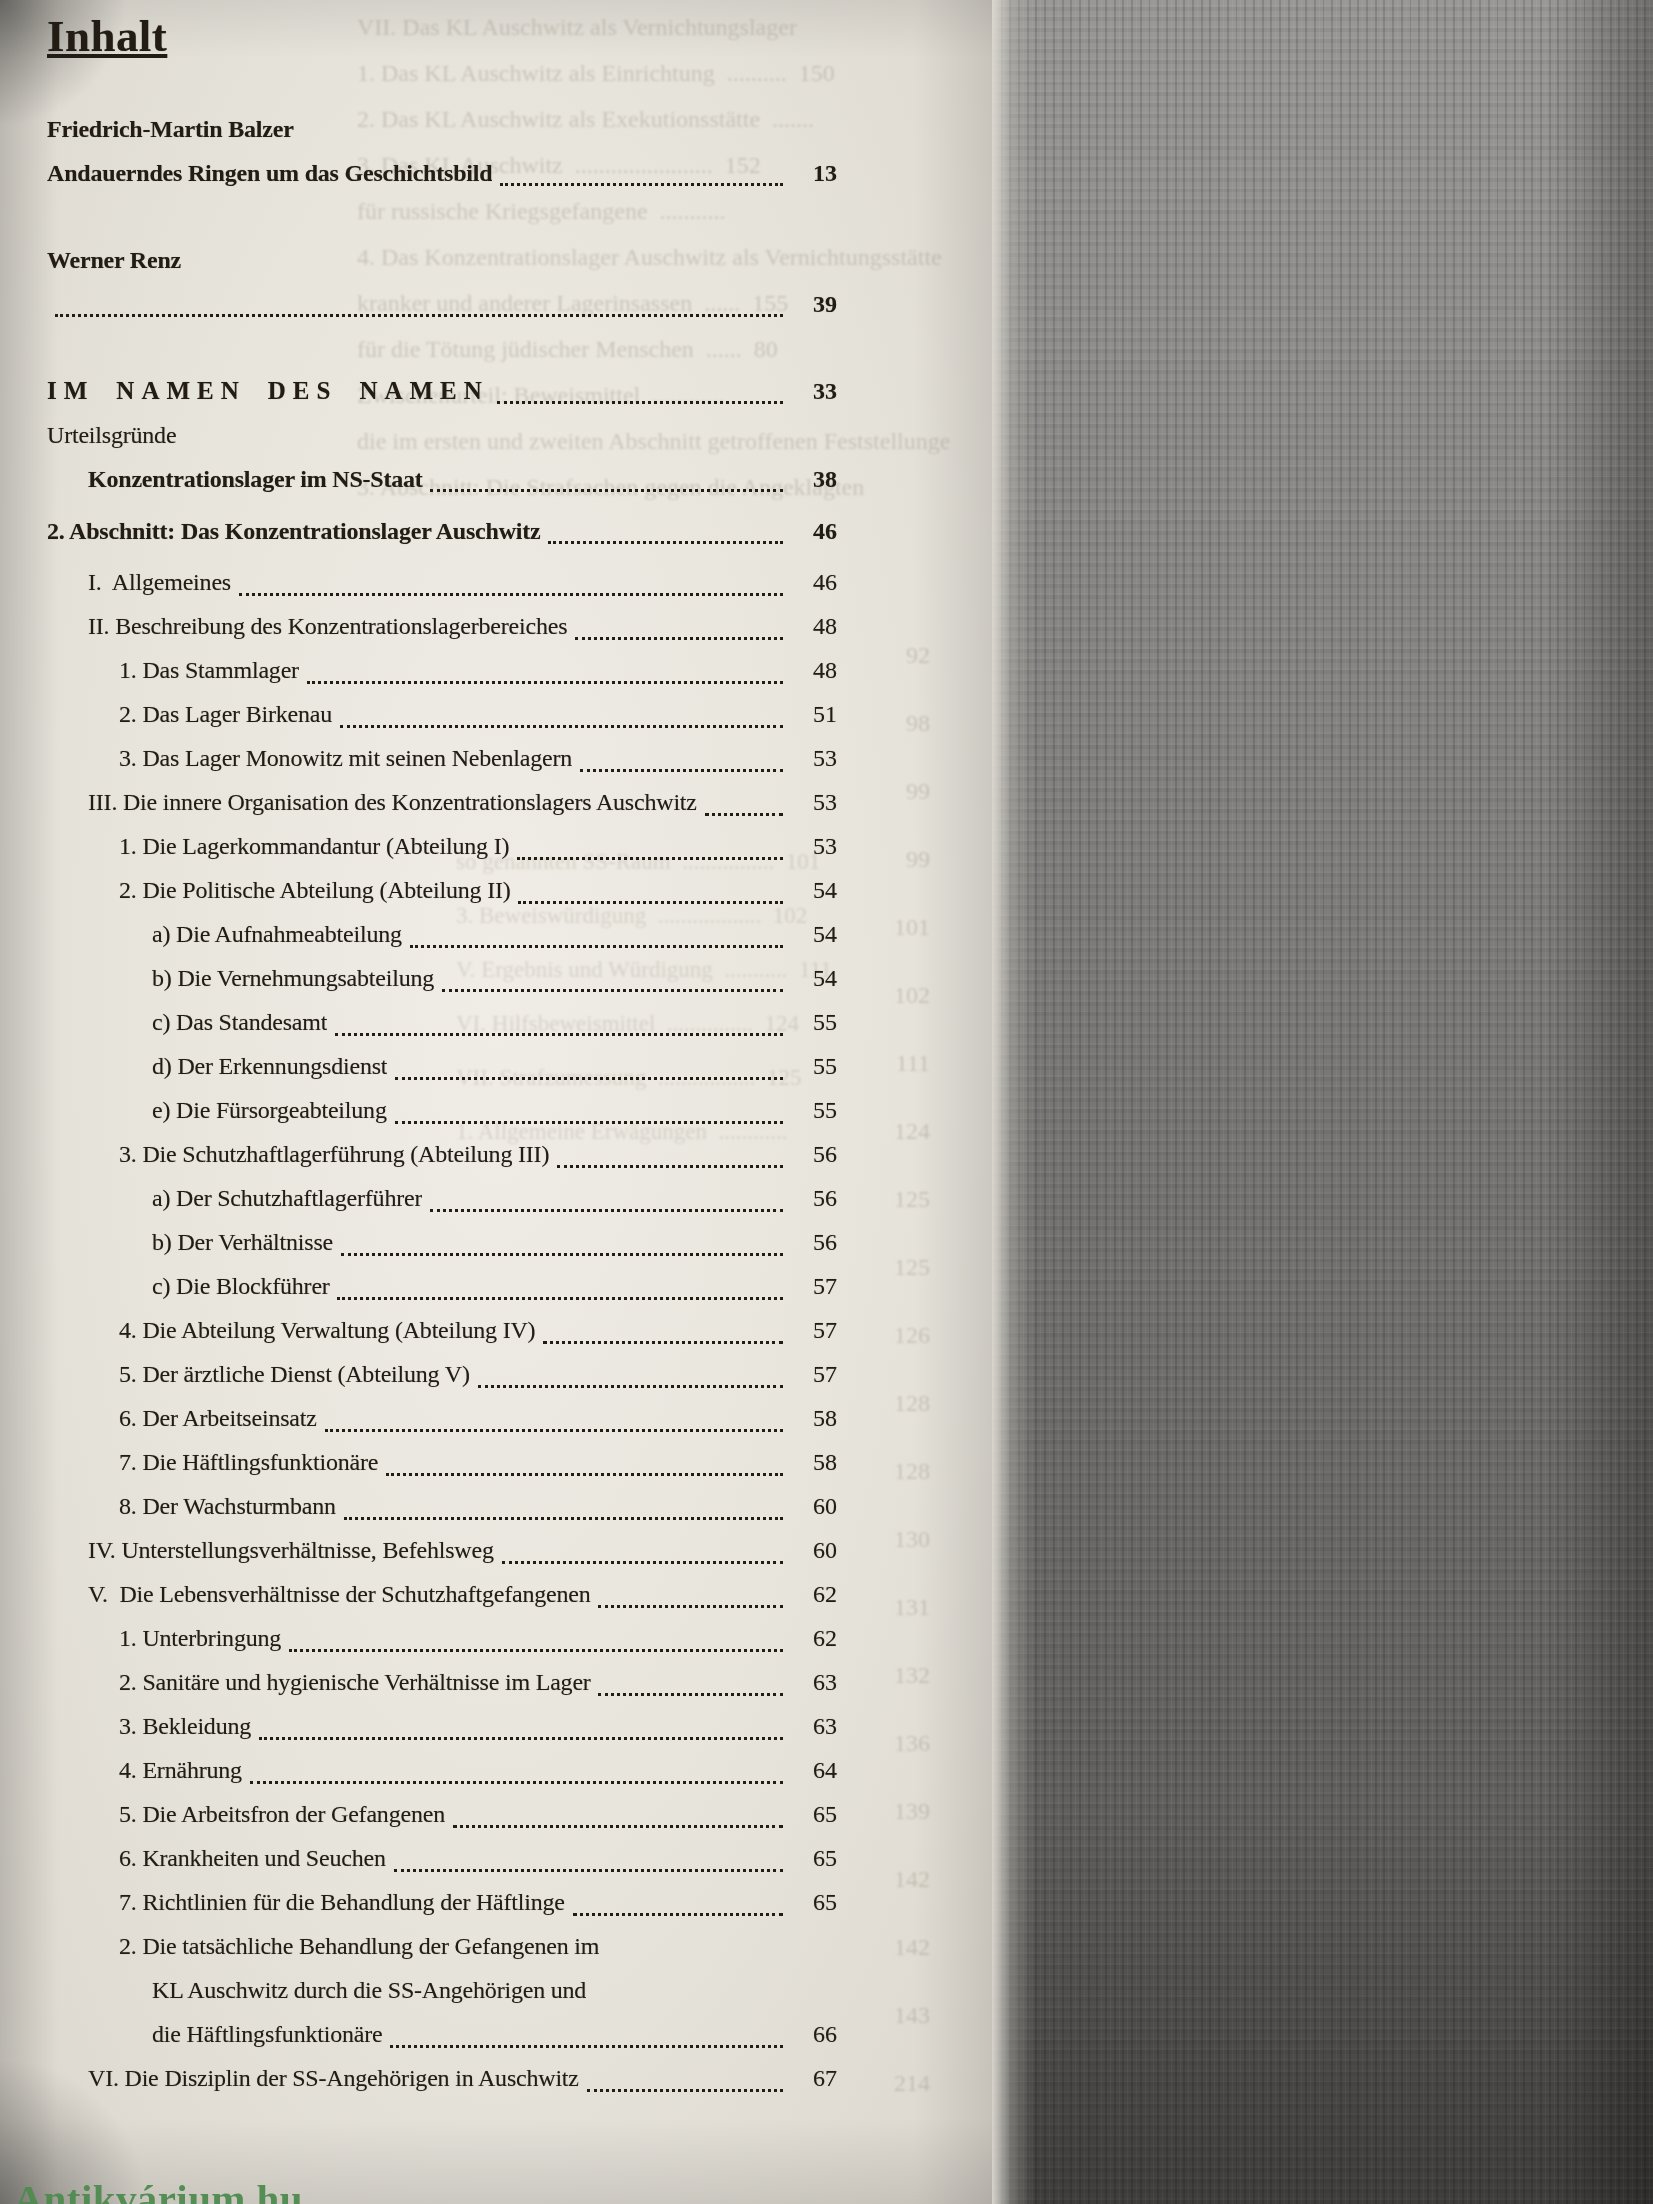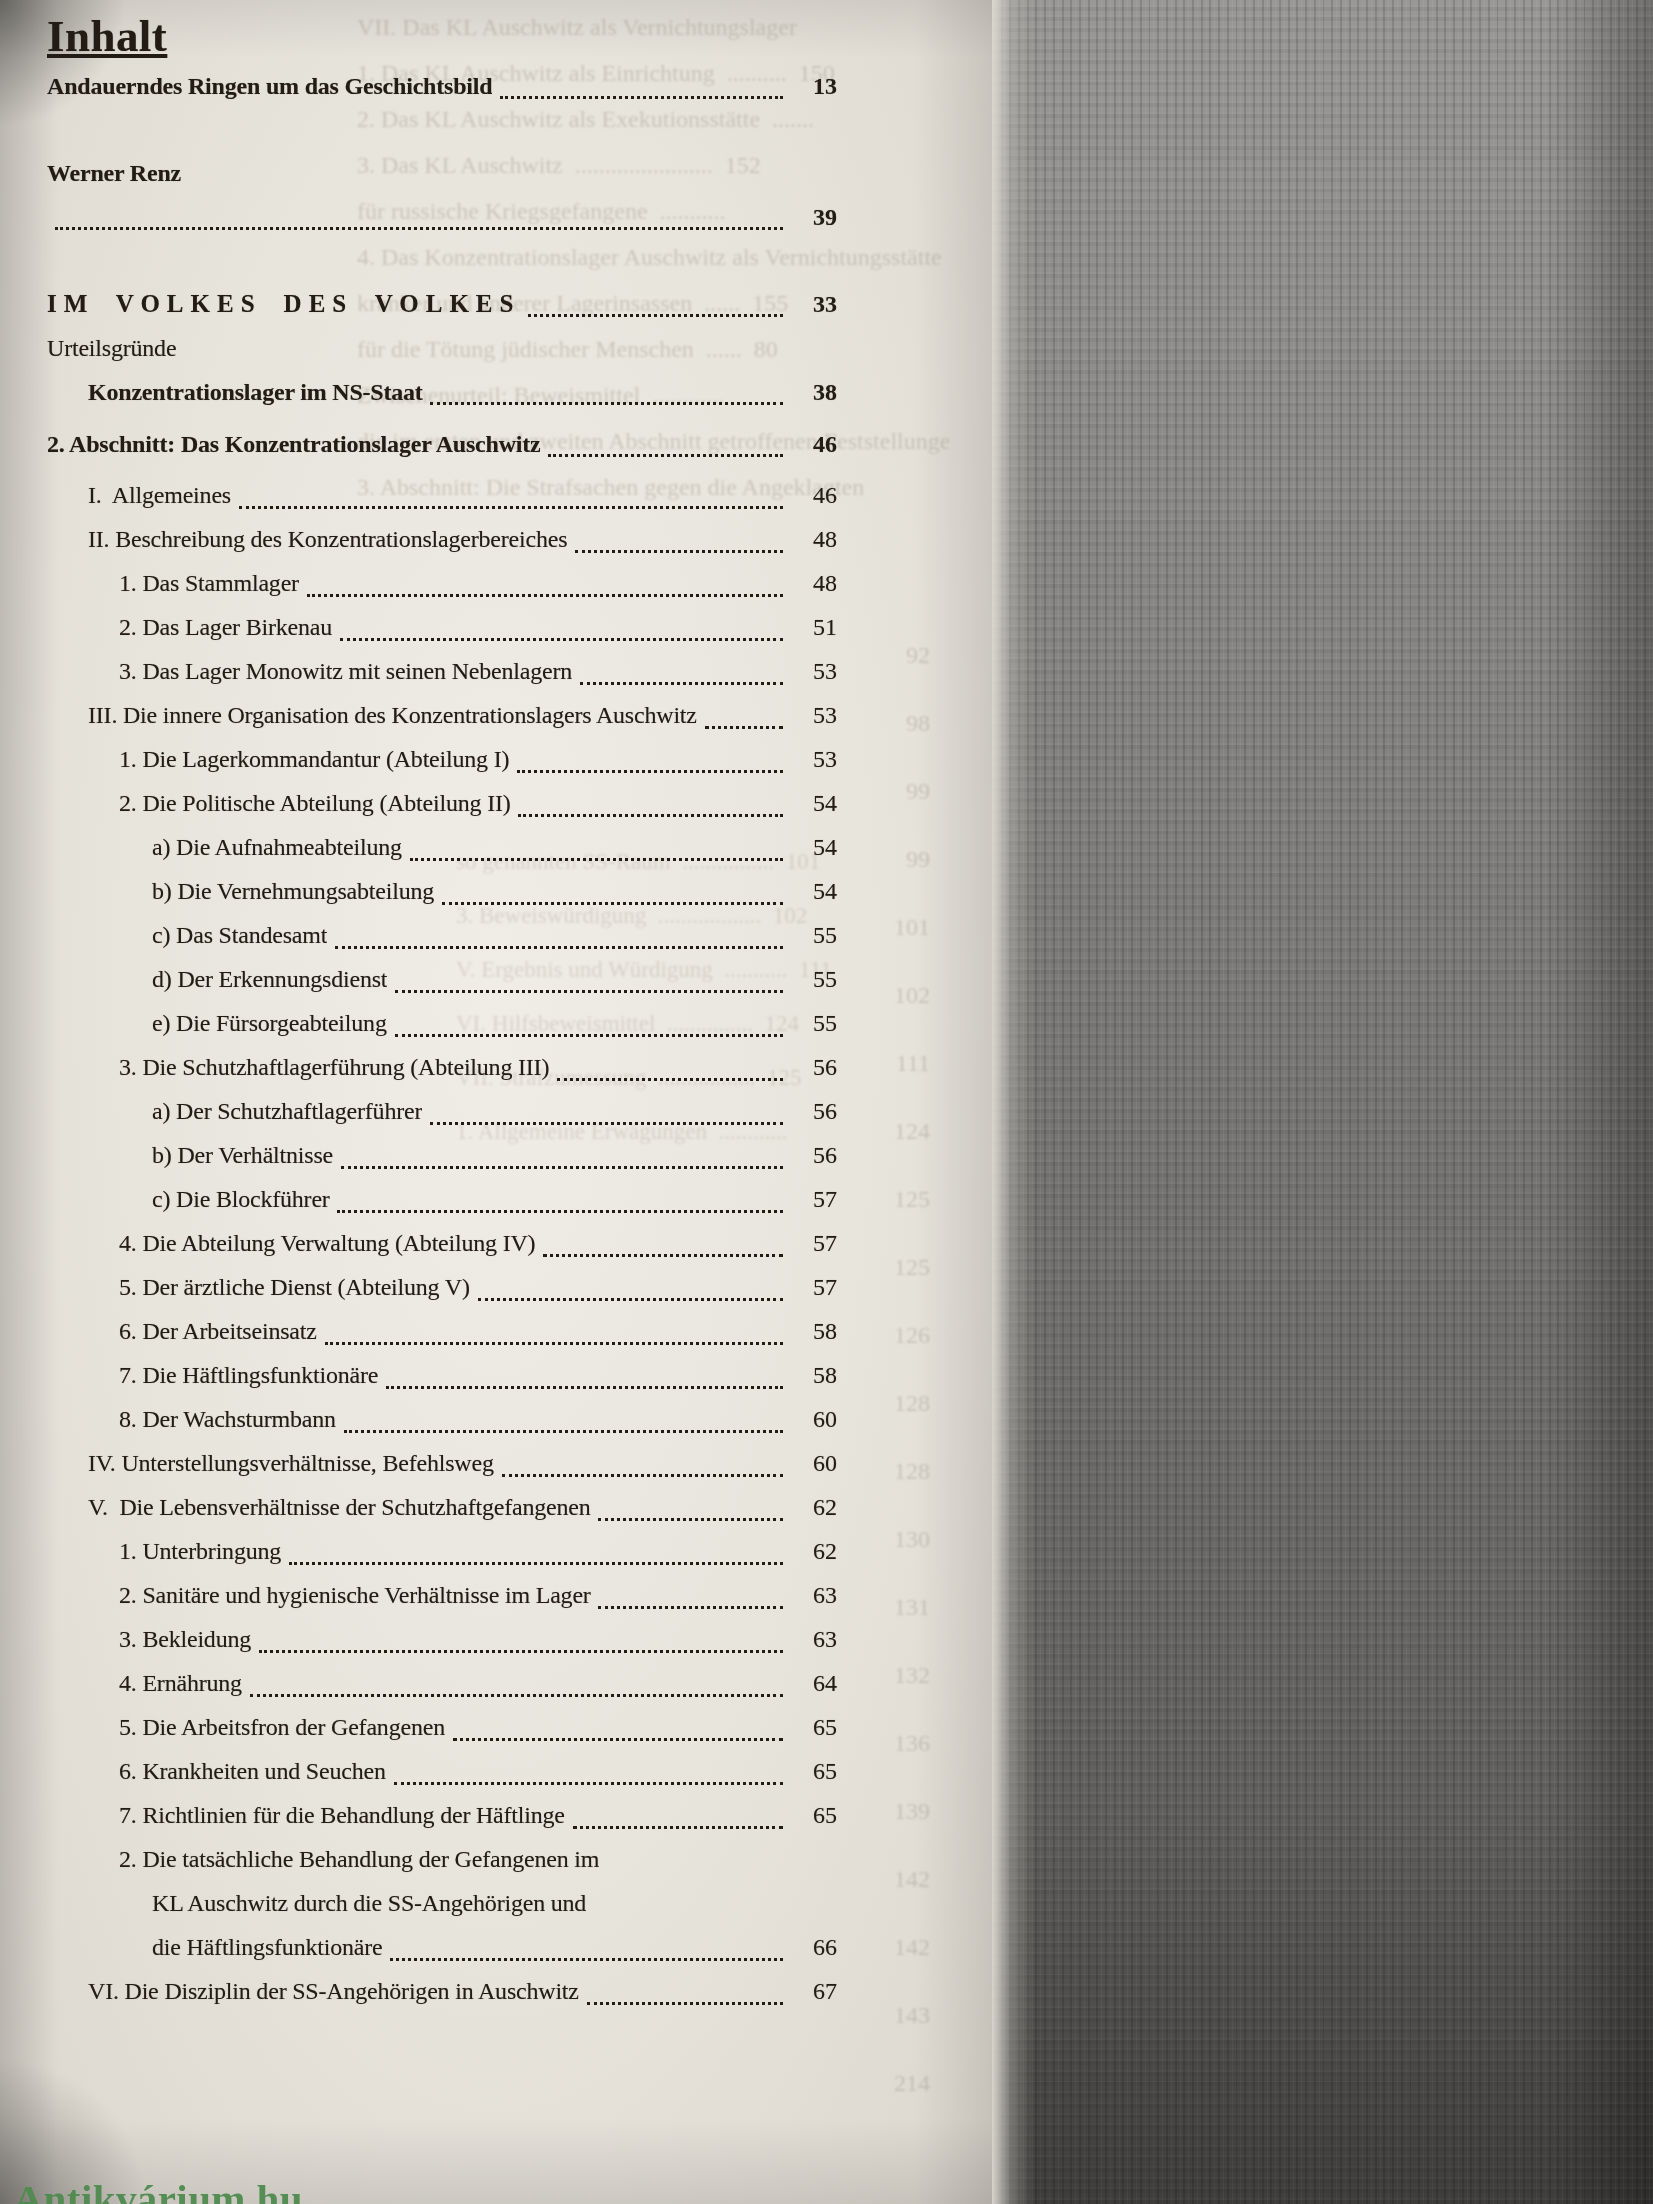--- a/index.html
+++ b/index.html
@@ -131,41 +131,46 @@
         <div class="bline">142</div>
         <div class="bline">142</div>
         <div class="bline">143</div>
         <div class="bline">214</div>
       </div>
   </div>
 
   <div class="content">
     <h1 class="page-title">Inhalt</h1>
     <div>
+        <div class="row bold gap-lg">
+          <div class="tline">
+            <span class="txt">Friedrich-Martin Balzer</span>
+          </div>
+        </div>
         <div class="row bold">
           <div class="tline">
             <span class="txt">Andauerndes Ringen um das Geschichtsbild</span>
             <span class="dots"></span>
             <span class="pg">13</span>
           </div>
         </div>
         <div class="row bold gap-lg">
           <div class="tline">
             <span class="txt">Werner Renz</span>
           </div>
         </div>
         <div class="row bold">
           <div class="tline">
             <span class="dots"></span>
             <span class="pg">39</span>
           </div>
         </div>
         <div class="row bold spaced gap-lg">
           <div class="tline">
-            <span class="txt">IM VOLKES DES VOLKES</span>
+            <span class="txt">IM NAMEN DES NAMEN</span>
             <span class="dots"></span>
             <span class="pg">33</span>
           </div>
         </div>
         <div class="row">
           <div class="tline">
             <span class="txt">Urteilsgründe</span>
           </div>
         </div>
         <div class="row bold">

